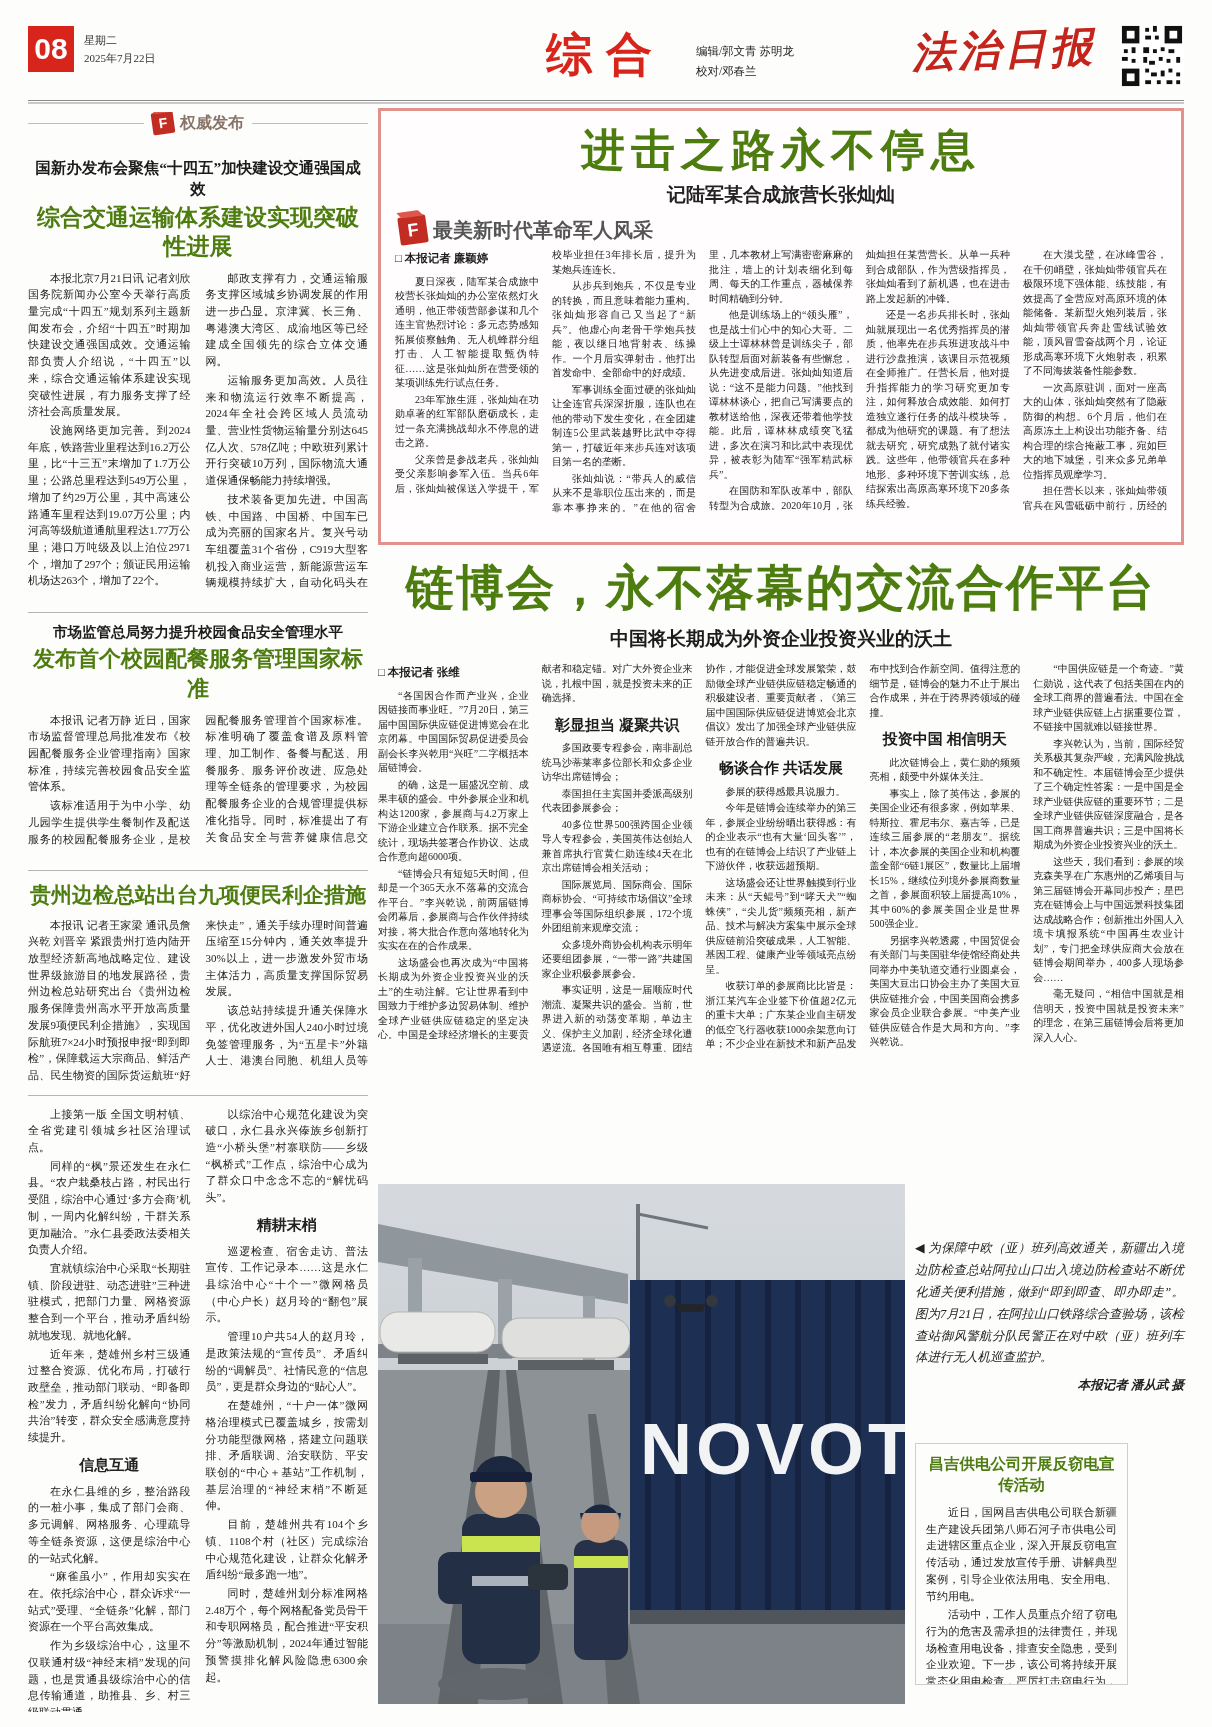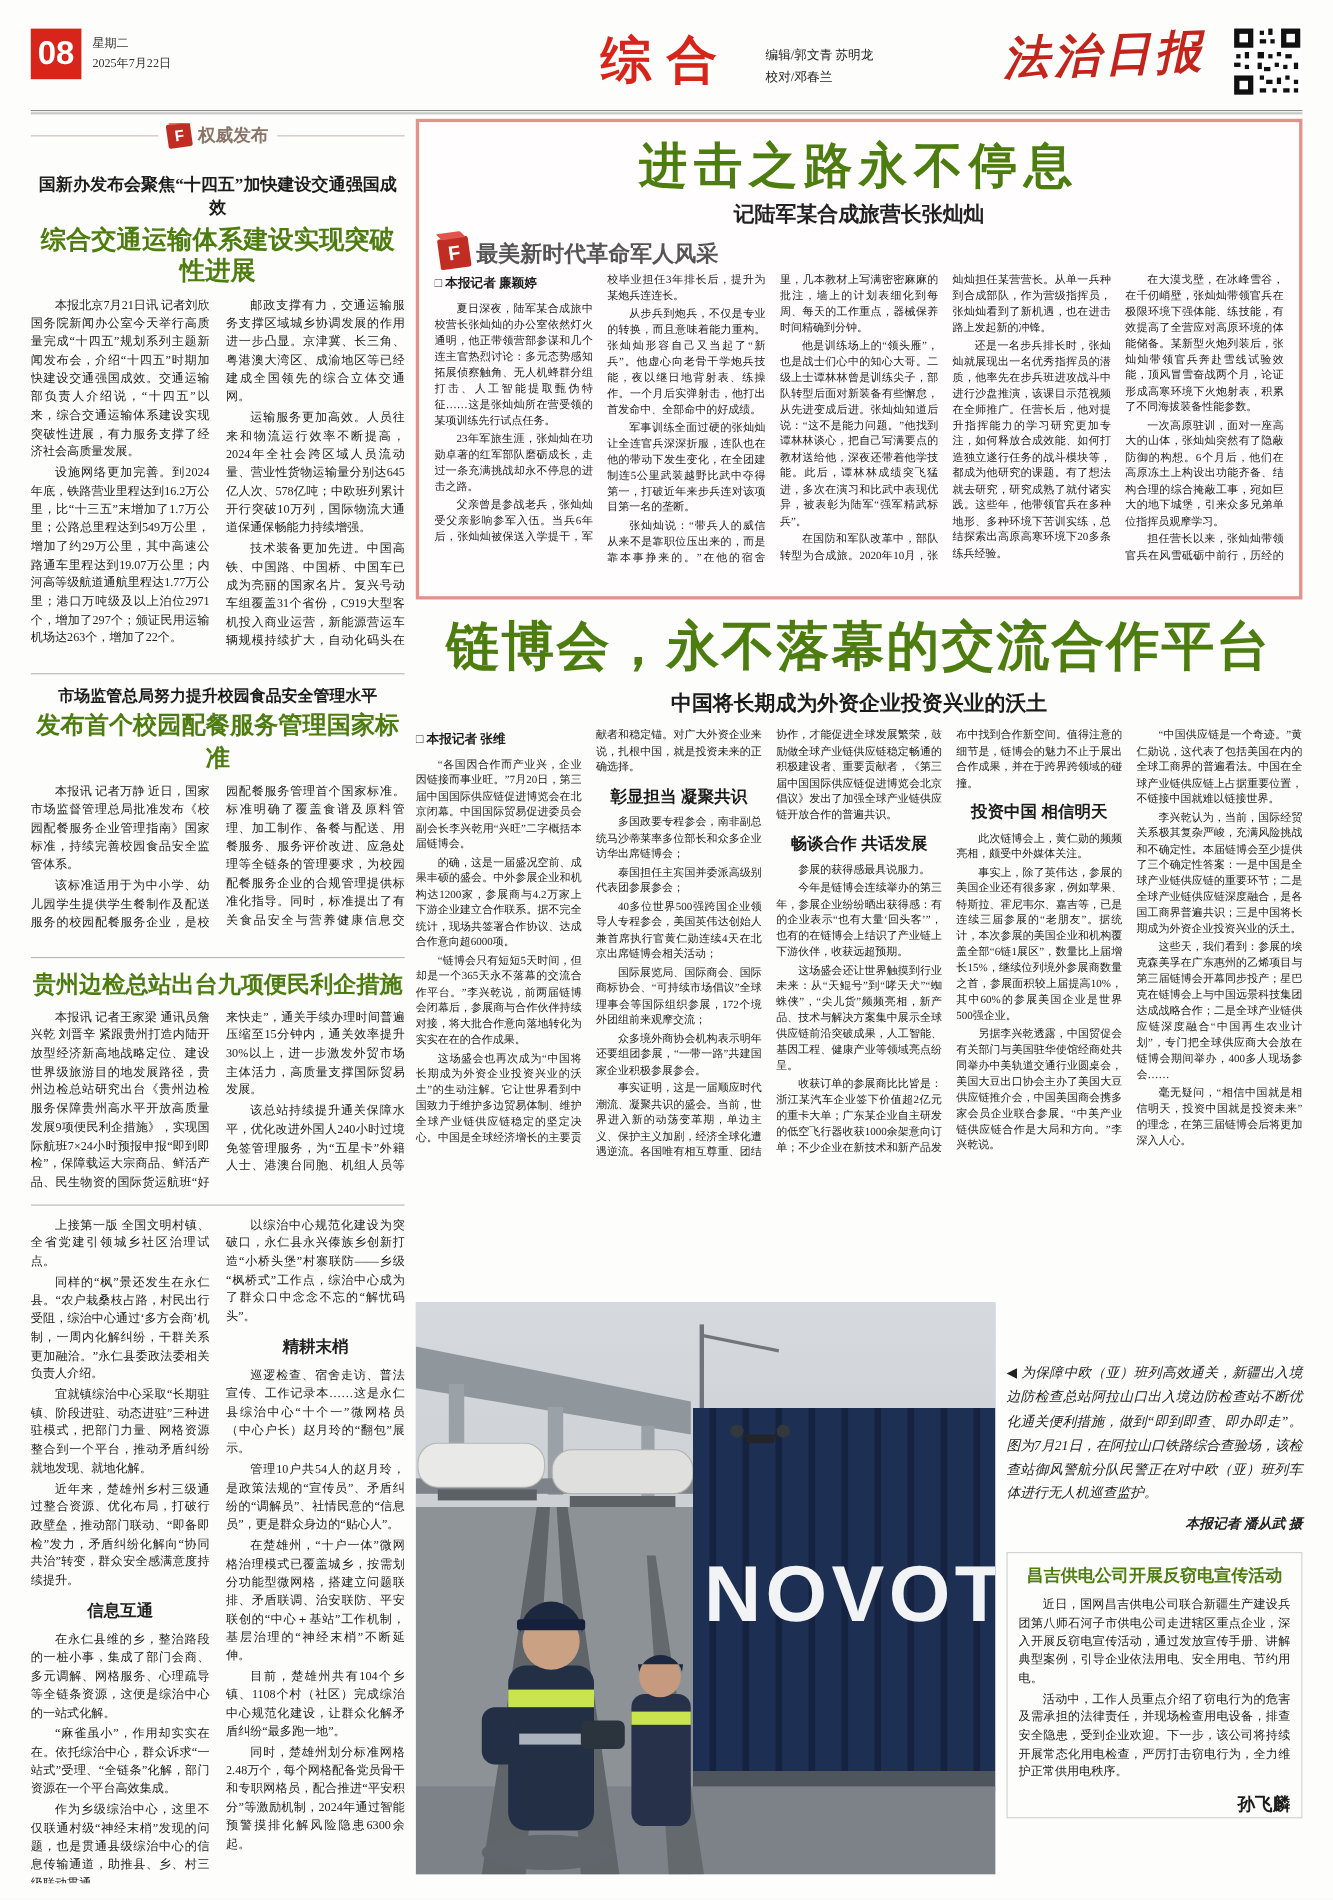--- a/index.html
+++ b/index.html
@@ -55,21 +55,21 @@
   .expo .headline { font-size:48px; letter-spacing:2px; }
   .expo .sub { text-align:center; font-size:19px; font-weight:bold; margin:6px 0 10px; }
   .expo-body { column-count:5; column-gap:13px; font-size:10px; line-height:1.45; height:560px; text-align:justify; overflow:hidden; }
 
   
   .photo { position:absolute; left:378px; top:1184px; width:527px; height:520px; background:#bfc6cc; overflow:hidden; }
 
   
   .caption { position:absolute; left:915px; top:1238px; width:269px; font-size:12.5px; line-height:1.75; font-style:italic; color:#222; text-align:justify; }
   .caption .credit { text-align:right; font-weight:bold; margin-top:6px; text-indent:0; }
-  .brief { position:absolute; left:915px; top:1411px; width:269px; height:242px; padding:10px 10px 8px; border:1px solid #cfcfcf; overflow:hidden; }
+  .brief { position:absolute; left:915px; top:1443px; width:213px; height:242px; padding:10px 10px 8px; border:1px solid #cfcfcf; overflow:hidden; }
   .brief .headline { font-size:15.5px; margin-bottom:8px; }
   .brief .body-txt { font-size:11px; }
   .brief .credit { text-align:right; font-weight:bold; margin-top:8px; text-indent:0; }
 
   .a1-head { font-size:23px; line-height:1.25; margin:4px 0 8px; }
   .a1-kick { font-size:15.5px; margin-top:24px; }
   .a2-kick { font-size:14.5px; margin-top:2px; }
   .a2-head { font-size:22px; margin:2px 0 8px; }
   .a3-head { font-size:21px; margin:2px 0 8px; }
   .a4-head { font-size:21px; margin:2px 0 8px; }
@@ -246,21 +246,21 @@
           <p>参展的获得感最具说服力。</p>
           <p>今年是链博会连续举办的第三年，参展企业纷纷晒出获得感：有的企业表示“也有大量‘回头客’”，也有的在链博会上结识了产业链上下游伙伴，收获远超预期。</p>
           <p>这场盛会还让世界触摸到行业未来：从“天鲲号”到“哮天犬”“蜘蛛侠”，“尖儿货”频频亮相，新产品、技术与解决方案集中展示全球供应链前沿突破成果，人工智能、基因工程、健康产业等领域亮点纷呈。</p>
           <p>收获订单的参展商比比皆是：浙江某汽车企业签下价值超2亿元的重卡大单；广东某企业自主研发的低空飞行器收获1000余架意向订单；不少企业在新技术和新产品发布中找到合作新空间。值得注意的细节是，链博会的魅力不止于展出合作成果，并在于跨界跨领域的碰撞。</p>
           <div class="subhead-inline">投资中国 相信明天</div>
           <p>此次链博会上，黄仁勋的频频亮相，颇受中外媒体关注。</p>
           <p>事实上，除了英伟达，参展的美国企业还有很多家，例如苹果、特斯拉、霍尼韦尔、嘉吉等，已是连续三届参展的“老朋友”。据统计，本次参展的美国企业和机构覆盖全部“6链1展区”，数量比上届增长15%，继续位列境外参展商数量之首，参展面积较上届提高10%，其中60%的参展美国企业是世界500强企业。</p>
           <p>另据李兴乾透露，中国贸促会有关部门与美国驻华使馆经商处共同举办中美轨道交通行业圆桌会，美国大豆出口协会主办了美国大豆供应链推介会，中国美国商会携多家会员企业联合参展。“中美产业链供应链合作是大局和方向。”李兴乾说。</p>
           <p>“中国供应链是一个奇迹。”黄仁勋说，这代表了包括美国在内的全球工商界的普遍看法。中国在全球产业链供应链上占据重要位置，不链接中国就难以链接世界。</p>
           <p>李兴乾认为，当前，国际经贸关系极其复杂严峻，充满风险挑战和不确定性。本届链博会至少提供了三个确定性答案：一是中国是全球产业链供应链的重要环节；二是全球产业链供应链深度融合，是各国工商界普遍共识；三是中国将长期成为外资企业投资兴业的沃土。</p>
-          <p>这些天，我们看到：参展的埃克森美孚在广东惠州的乙烯项目与第三届链博会开幕同步投产；星巴克在链博会上与中国远景科技集团达成战略合作；二是全球产业链供应链深度融合“中国再生农业计划”，专门把全球供应商大会放在链博会期间举办，400多人现场参会……</p>
+          <p>这些天，我们看到：参展的埃克森美孚在广东惠州的乙烯项目与第三届链博会开幕同步投产；星巴克在链博会上与中国远景科技集团达成战略合作；创新推出外国人入境卡填报系统“中国再生农业计划”，专门把全球供应商大会放在链博会期间举办，400多人现场参会……</p>
           <p>毫无疑问，“相信中国就是相信明天，投资中国就是投资未来”的理念，在第三届链博会后将更加深入人心。</p>
         </div>
     </div>
   </article>
 
   <figure class="photo">
     <svg viewBox="0 0 527 520" width="527" height="520">
       <defs>
         <linearGradient id="sky" x1="0" y1="0" x2="0" y2="1">
           <stop offset="0" stop-color="#d6dade"></stop>

